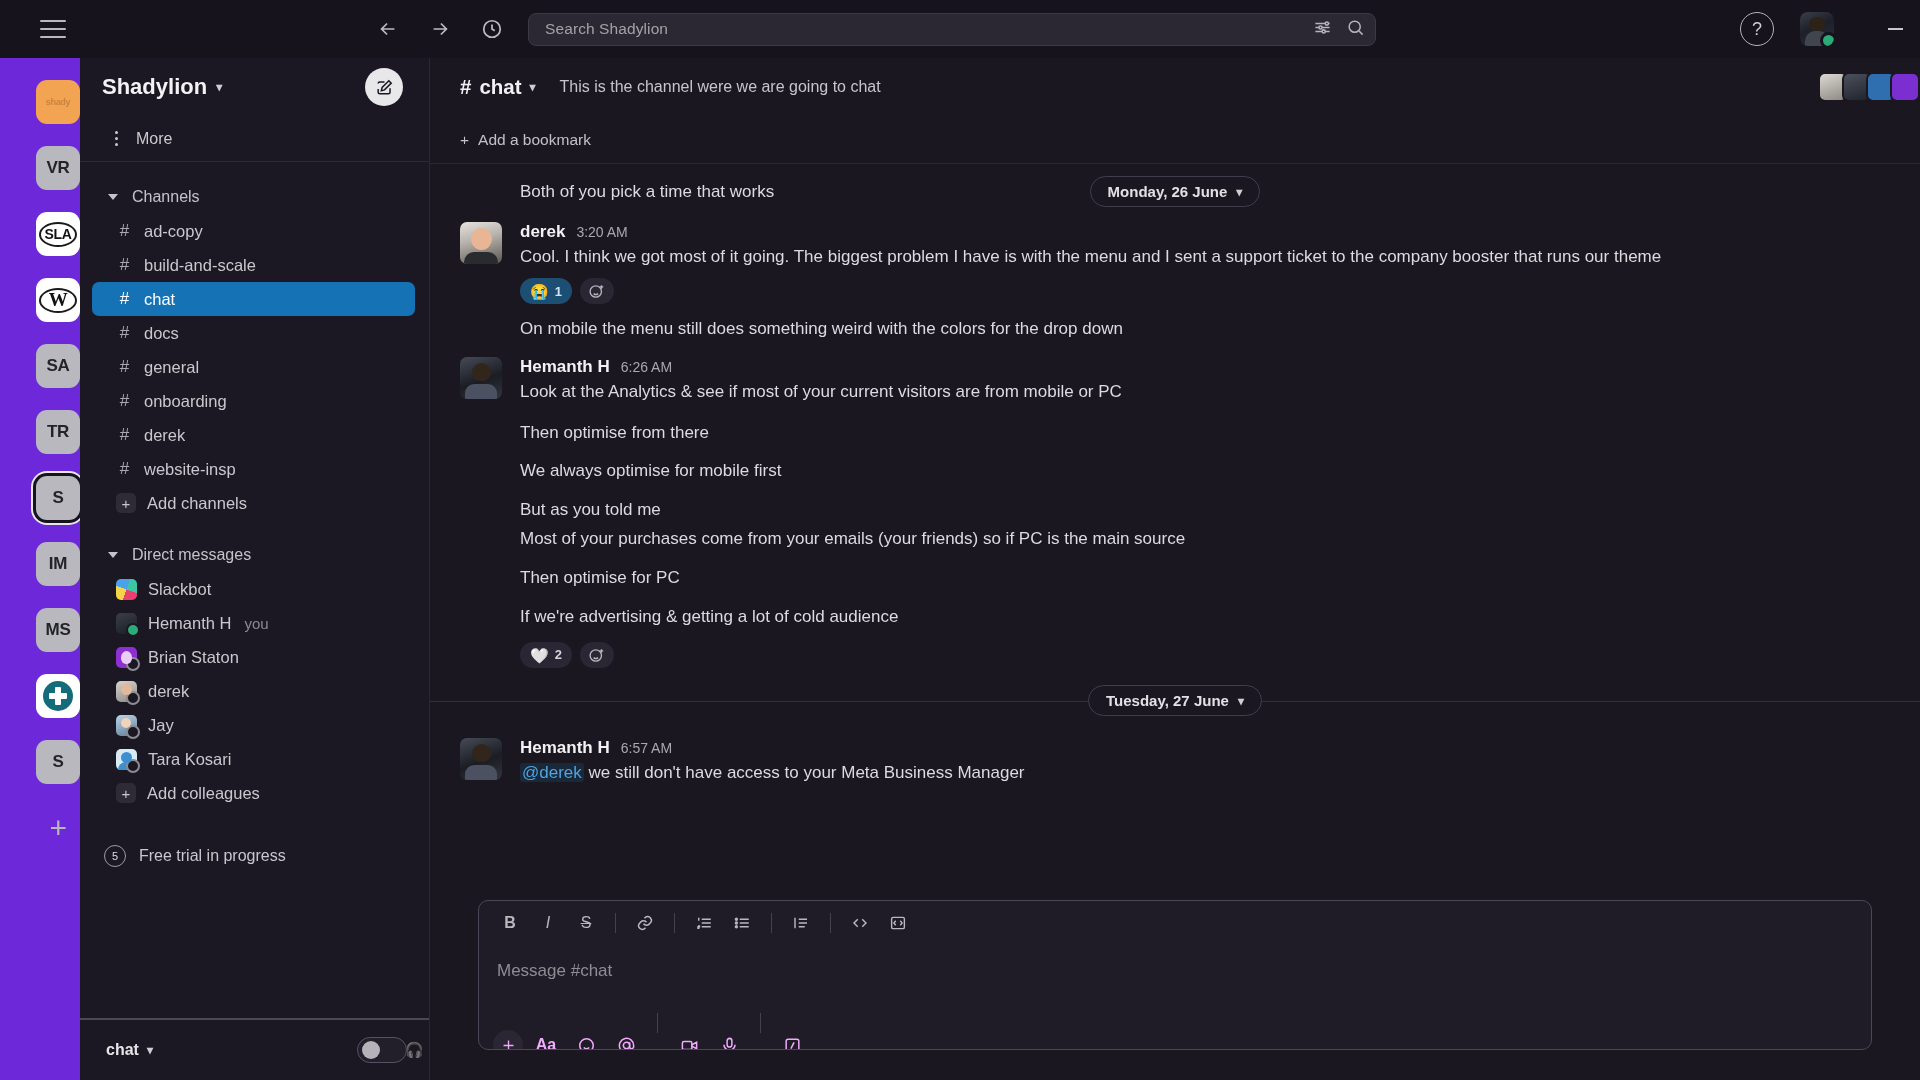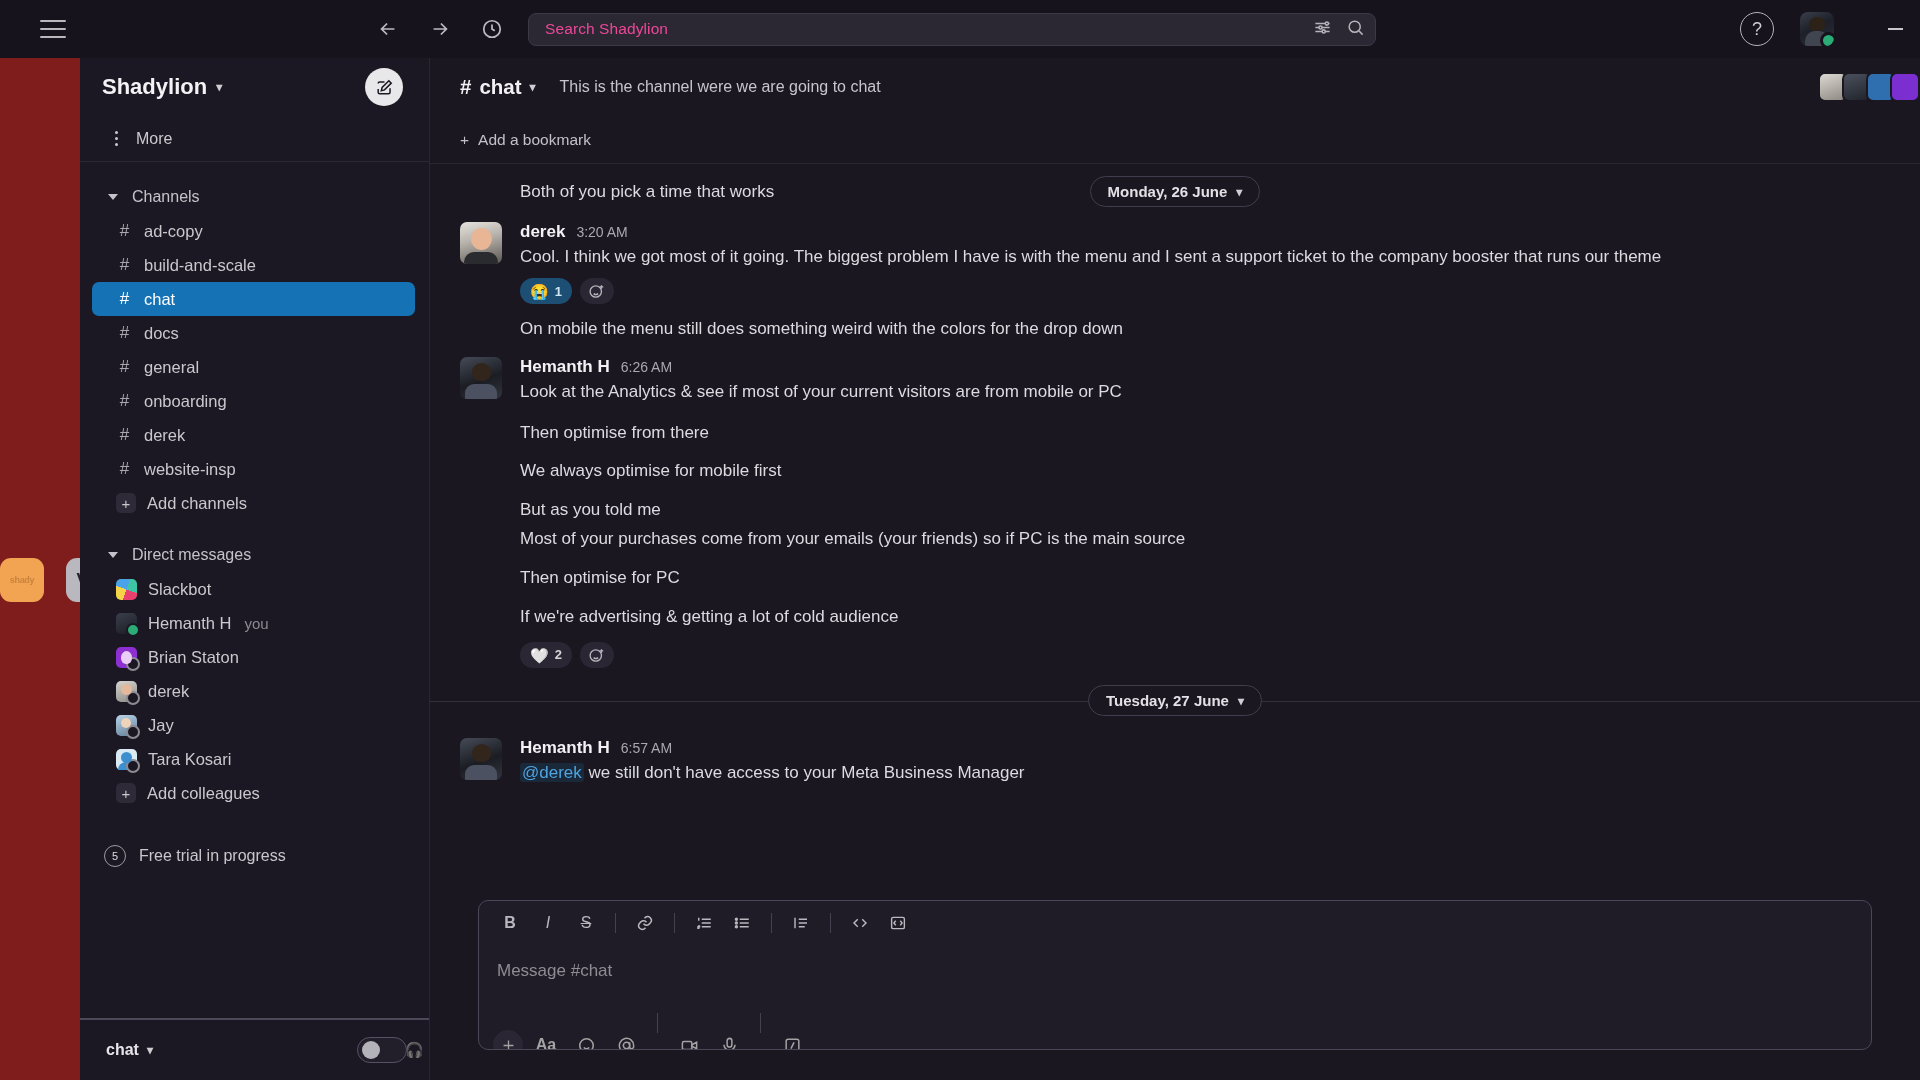--- a/index.html
+++ b/index.html
@@ -23,39 +23,39 @@
   .hamburger i { display: block; height: 2px; background: #b9b8bd; border-radius: 1px; }
   .nav-arrows { position: absolute; left: 375px; display: flex; align-items: center; gap: 26px; }
   .nav-ico { width: 26px; height: 26px; display: flex; align-items: center; justify-content: center; color: #bcbbc1; cursor: pointer; }
   .nav-ico svg { display:block; }
   .searchbar {
     position: absolute; left: 528px; width: 848px; height: 33px;
     background: #2b2833; border: 1px solid #3c3846; border-radius: 8px;
     display: flex; align-items: center; padding: 0 10px 0 16px;
     cursor: pointer;
   }
-  .searchbar .sb-text { flex: 1; font-size: 15.5px; color: #ec4899; letter-spacing: .1px; }
+  .searchbar .sb-text { flex: 1; font-size: 15.5px; color: #a3a3a3; letter-spacing: .1px; }
   .searchbar .sb-icons { display: flex; align-items: center; gap: 14px; color: #b5b4ba; }
   .topright { position: absolute; right: 0; display: flex; align-items: center; gap: 0; padding-right: 8px; }
   .help-btn { width: 34px; height: 34px; border: 1.6px solid #b4b3b9; border-radius: 50%; color: #cfced3; font-size: 18px; display: flex; align-items: center; justify-content: center; cursor: pointer; margin-right: 26px; }
   .me-avatar { position: relative; width: 34px; height: 34px; border-radius: 8px; overflow: hidden; cursor: pointer; margin-right: 44px;
       background: linear-gradient(155deg,#3a3f4c 0%,#1d2028 45%,#2b2f3a 100%); }
   .me-avatar::before { content:''; position:absolute; left:9px; top:5px; width:16px; height:14px; border-radius:50% 50% 42% 42%; background:#2d2218; }
   .me-avatar::after { content:''; position:absolute; left:5px; bottom:0; width:24px; height:15px; border-radius:10px 10px 0 0; background:#40454f; }
   .presence-dot { position: absolute; right: -3px; bottom: -3px; width: 17px; height: 17px; border-radius: 50%; background: #2bac76; border: 3px solid #16131d; z-index: 3; }
   .win-min { width: 34px; height: 34px; display: flex; align-items: center; justify-content: center; color: #c8c7cc; cursor: pointer; }
   .win-min i { display: block; width: 15px; height: 1.6px; background: #c8c7cc; }
 
   
   .body { flex: 1; display: flex; min-height: 0; }
 
   
   .rail {
-    width: 80px; flex: 0 0 80px; background: #7f1d1d;
-    display: flex; align-items: center;
+    width: 80px; flex: 0 0 80px; background: #6d28d9;
+    display: flex; flex-direction: column; align-items: flex-end;
     padding-top: 22px; gap: 22px; overflow: hidden;
   }
   .ws {
     width: 44px; height: 44px; border-radius: 11px;
     display: flex; align-items: center; justify-content: center;
     font-weight: 700; font-size: 17px; color: #23232a; cursor: pointer;
     background: #b9b8be; letter-spacing: -0.3px; position: relative; flex: 0 0 auto;
   }
   .ws.orange { background: #f2a452; color: #c9833c; font-size: 9px; font-weight: 700; }
   .ws.white { background: #fff; }
@@ -145,21 +145,21 @@
   .rx .em { font-size: 15px; line-height: 1; }
   .rx-add { width: 34px; height: 26px; border-radius: 13px; background: #2a2633; display: flex; align-items: center; justify-content: center; cursor: pointer; color: #b7b6bc; }
 
   
   .composer { margin: 0 24px 16px 24px; border: 1px solid #4b4758; border-radius: 10px; background: #1f1c28; overflow: hidden; position: absolute; left: 24px; right: 24px; bottom: 14px; }
   .fmt { height: 44px; display: flex; align-items: center; gap: 4px; padding: 0 14px; }
   .fb { width: 34px; height: 32px; display: flex; align-items: center; justify-content: center; color: #b9b8be; border-radius: 6px; cursor: pointer; font-size: 16px; }
   .sep { width: 1px; height: 20px; background: #44404f; margin: 0 8px; }
   .input-area { min-height: 52px; display: flex; align-items: center; padding: 0 18px; font-size: 17px; color: #8d8c93; cursor: text; }
   .actions { height: 52px; display: flex; align-items: center; gap: 6px; padding: 0 14px; }
-  .ab { width: 34px; height: 32px; display: flex; align-items: center; justify-content: center; color: #a3a3a3; border-radius: 6px; cursor: pointer; margin-top: 44px; }
+  .ab { width: 34px; height: 32px; display: flex; align-items: center; justify-content: center; color: #f0abfc; border-radius: 6px; cursor: pointer; margin-top: 44px; }
   .ab.circlebg { background: #2a2633; border-radius: 50%; width: 30px; height: 30px; }
   .ab u { text-decoration: underline; font-weight: 700; font-size: 16px; }
   svg { stroke-width: 1.9; }
 </style>
 </head>
 <body>
 
 <div class="app">
 
   <div class="topbar">

